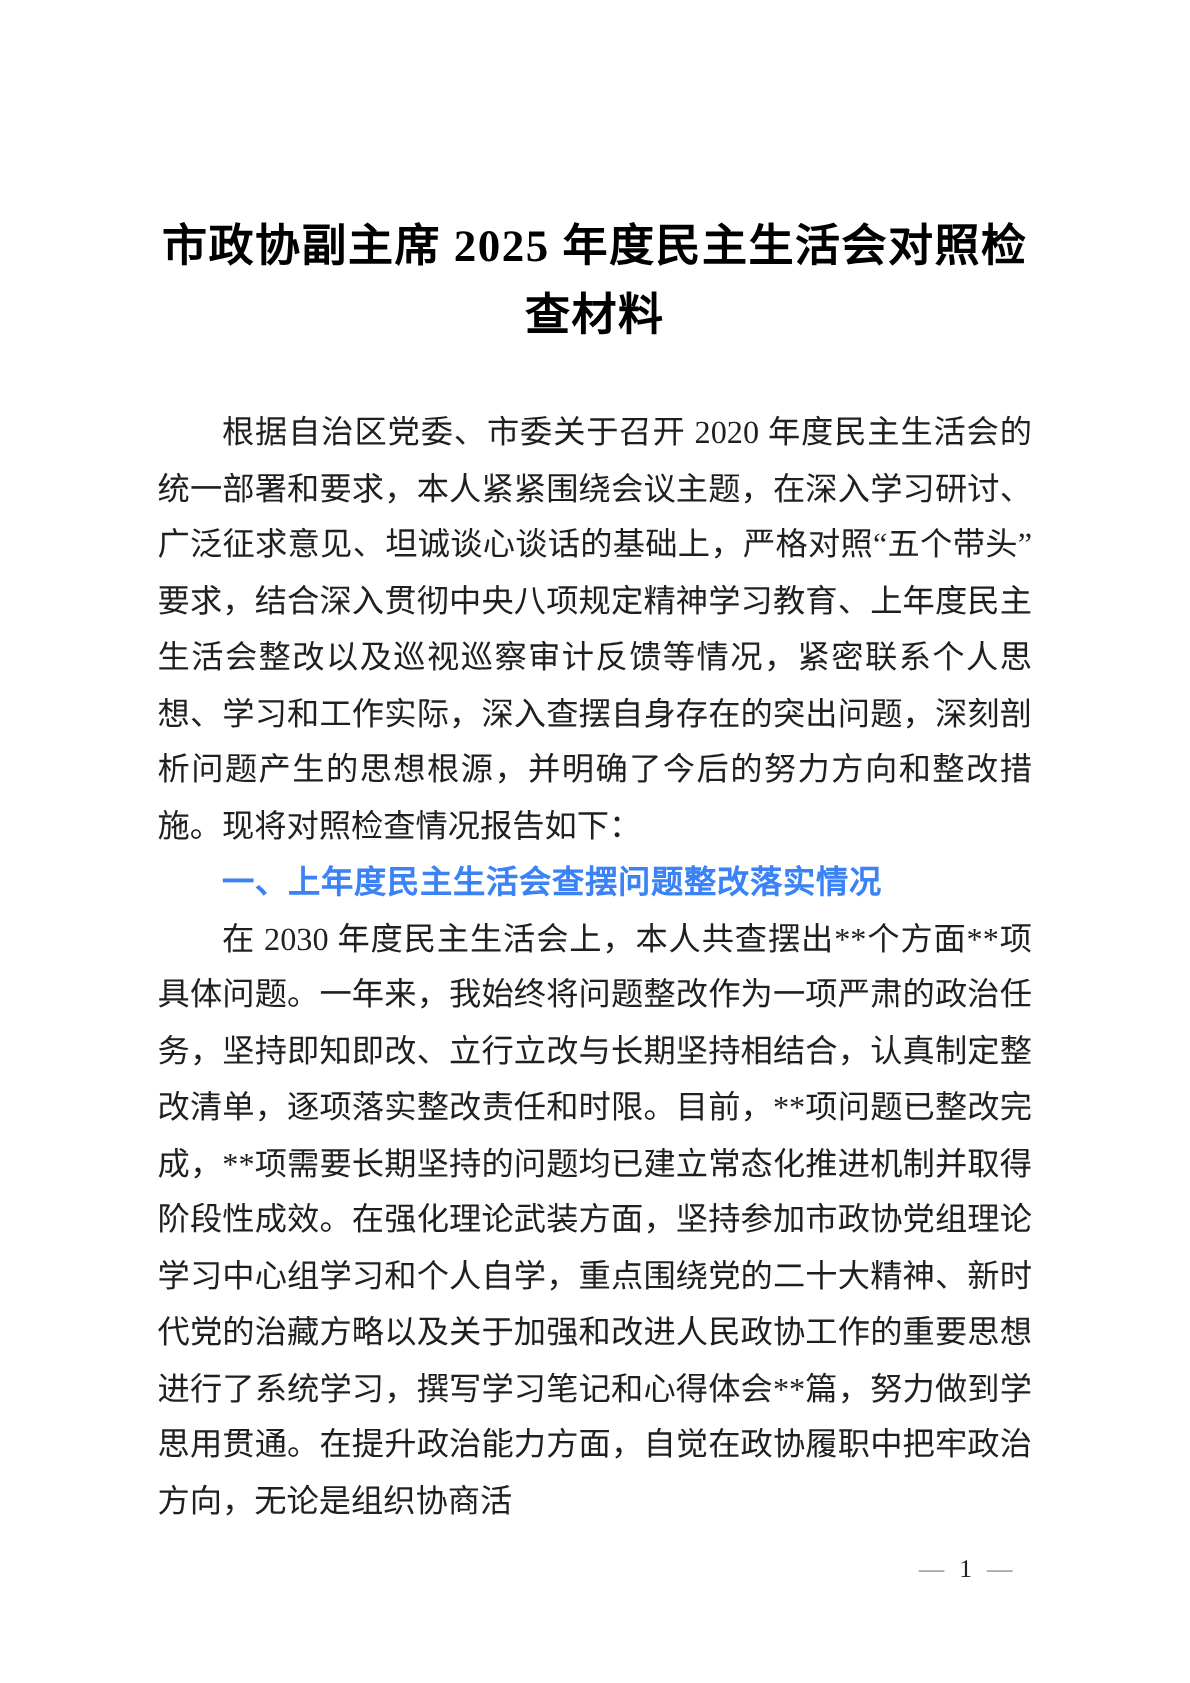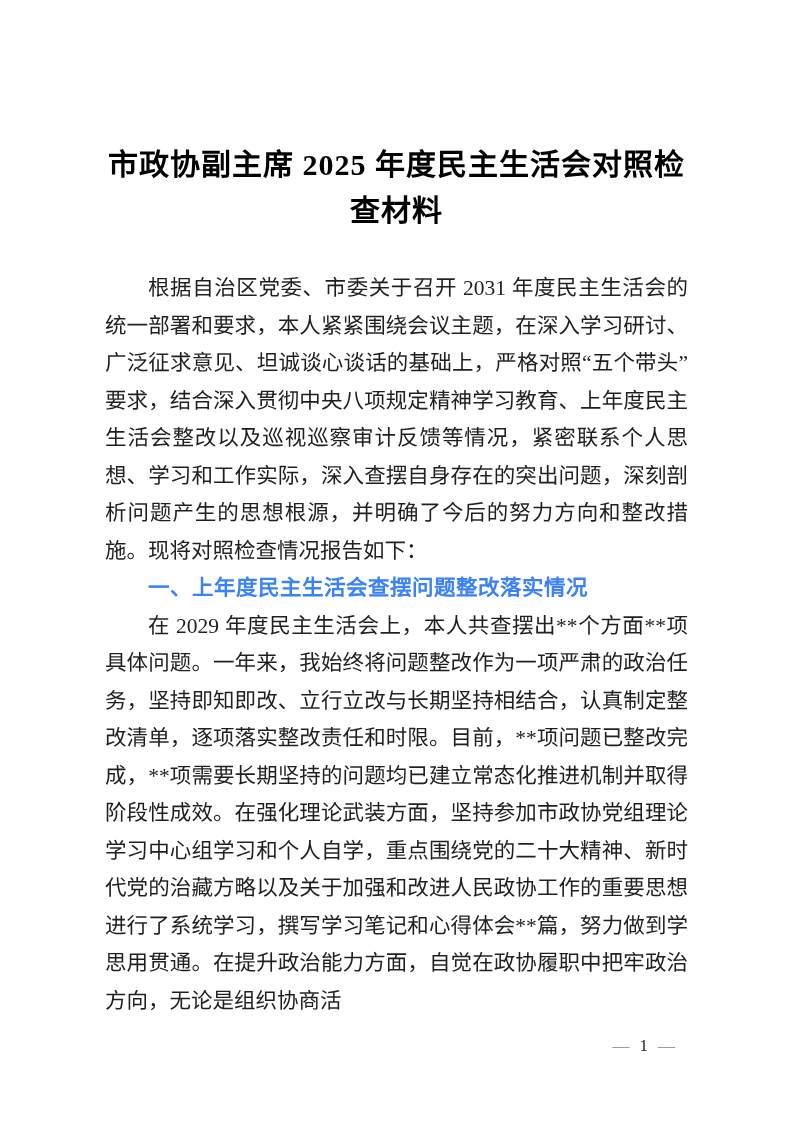--- a/index.html
+++ b/index.html
@@ -76,24 +76,24 @@
   }
 </style>
 </head>
 <body>
 
 <div class="page">
   <div class="content">
 
     <h1 class="doc-title">市政协副主席 2025 年度民主生活会对照检查材料</h1>
 
-    <p class="para para-first">根据自治区党委、市委关于召开 2031 年度民主生活会的统一部署和要求，本人紧紧围绕会议主题，在深入学习研讨、广泛征求意见、坦诚谈心谈话的基础上，严格对照“五个带头”要求，结合深入贯彻中央八项规定精神学习教育、上年度民主生活会整改以及巡视巡察审计反馈等情况，紧密联系个人思想、学习和工作实际，深入查摆自身存在的突出问题，深刻剖析问题产生的思想根源，并明确了今后的努力方向和整改措施。现将对照检查情况报告如下：</p>
+    <p class="para para-first">根据自治区党委、市委关于召开 2020 年度民主生活会的统一部署和要求，本人紧紧围绕会议主题，在深入学习研讨、广泛征求意见、坦诚谈心谈话的基础上，严格对照“五个带头”要求，结合深入贯彻中央八项规定精神学习教育、上年度民主生活会整改以及巡视巡察审计反馈等情况，紧密联系个人思想、学习和工作实际，深入查摆自身存在的突出问题，深刻剖析问题产生的思想根源，并明确了今后的努力方向和整改措施。现将对照检查情况报告如下：</p>
 
     <h2 class="section-heading">一、上年度民主生活会查摆问题整改落实情况</h2>
 
-    <p class="para">在 2029 年度民主生活会上，本人共查摆出**个方面**项具体问题。一年来，我始终将问题整改作为一项严肃的政治任务，坚持即知即改、立行立改与长期坚持相结合，认真制定整改清单，逐项落实整改责任和时限。目前，**项问题已整改完成，**项需要长期坚持的问题均已建立常态化推进机制并取得阶段性成效。在强化理论武装方面，坚持参加市政协党组理论学习中心组学习和个人自学，重点围绕党的二十大精神、新时代党的治藏方略以及关于加强和改进人民政协工作的重要思想进行了系统学习，撰写学习笔记和心得体会**篇，努力做到学思用贯通。在提升政治能力方面，自觉在政协履职中把牢政治方向，无论是组织协商活</p>
+    <p class="para">在 2030 年度民主生活会上，本人共查摆出**个方面**项具体问题。一年来，我始终将问题整改作为一项严肃的政治任务，坚持即知即改、立行立改与长期坚持相结合，认真制定整改清单，逐项落实整改责任和时限。目前，**项问题已整改完成，**项需要长期坚持的问题均已建立常态化推进机制并取得阶段性成效。在强化理论武装方面，坚持参加市政协党组理论学习中心组学习和个人自学，重点围绕党的二十大精神、新时代党的治藏方略以及关于加强和改进人民政协工作的重要思想进行了系统学习，撰写学习笔记和心得体会**篇，努力做到学思用贯通。在提升政治能力方面，自觉在政协履职中把牢政治方向，无论是组织协商活</p>
 
   </div>
 
   <div class="footer-page-number">
     <span class="dash">—</span><span class="num">1</span><span class="dash">—</span>
   </div>
 </div>
 
 </body></html>

